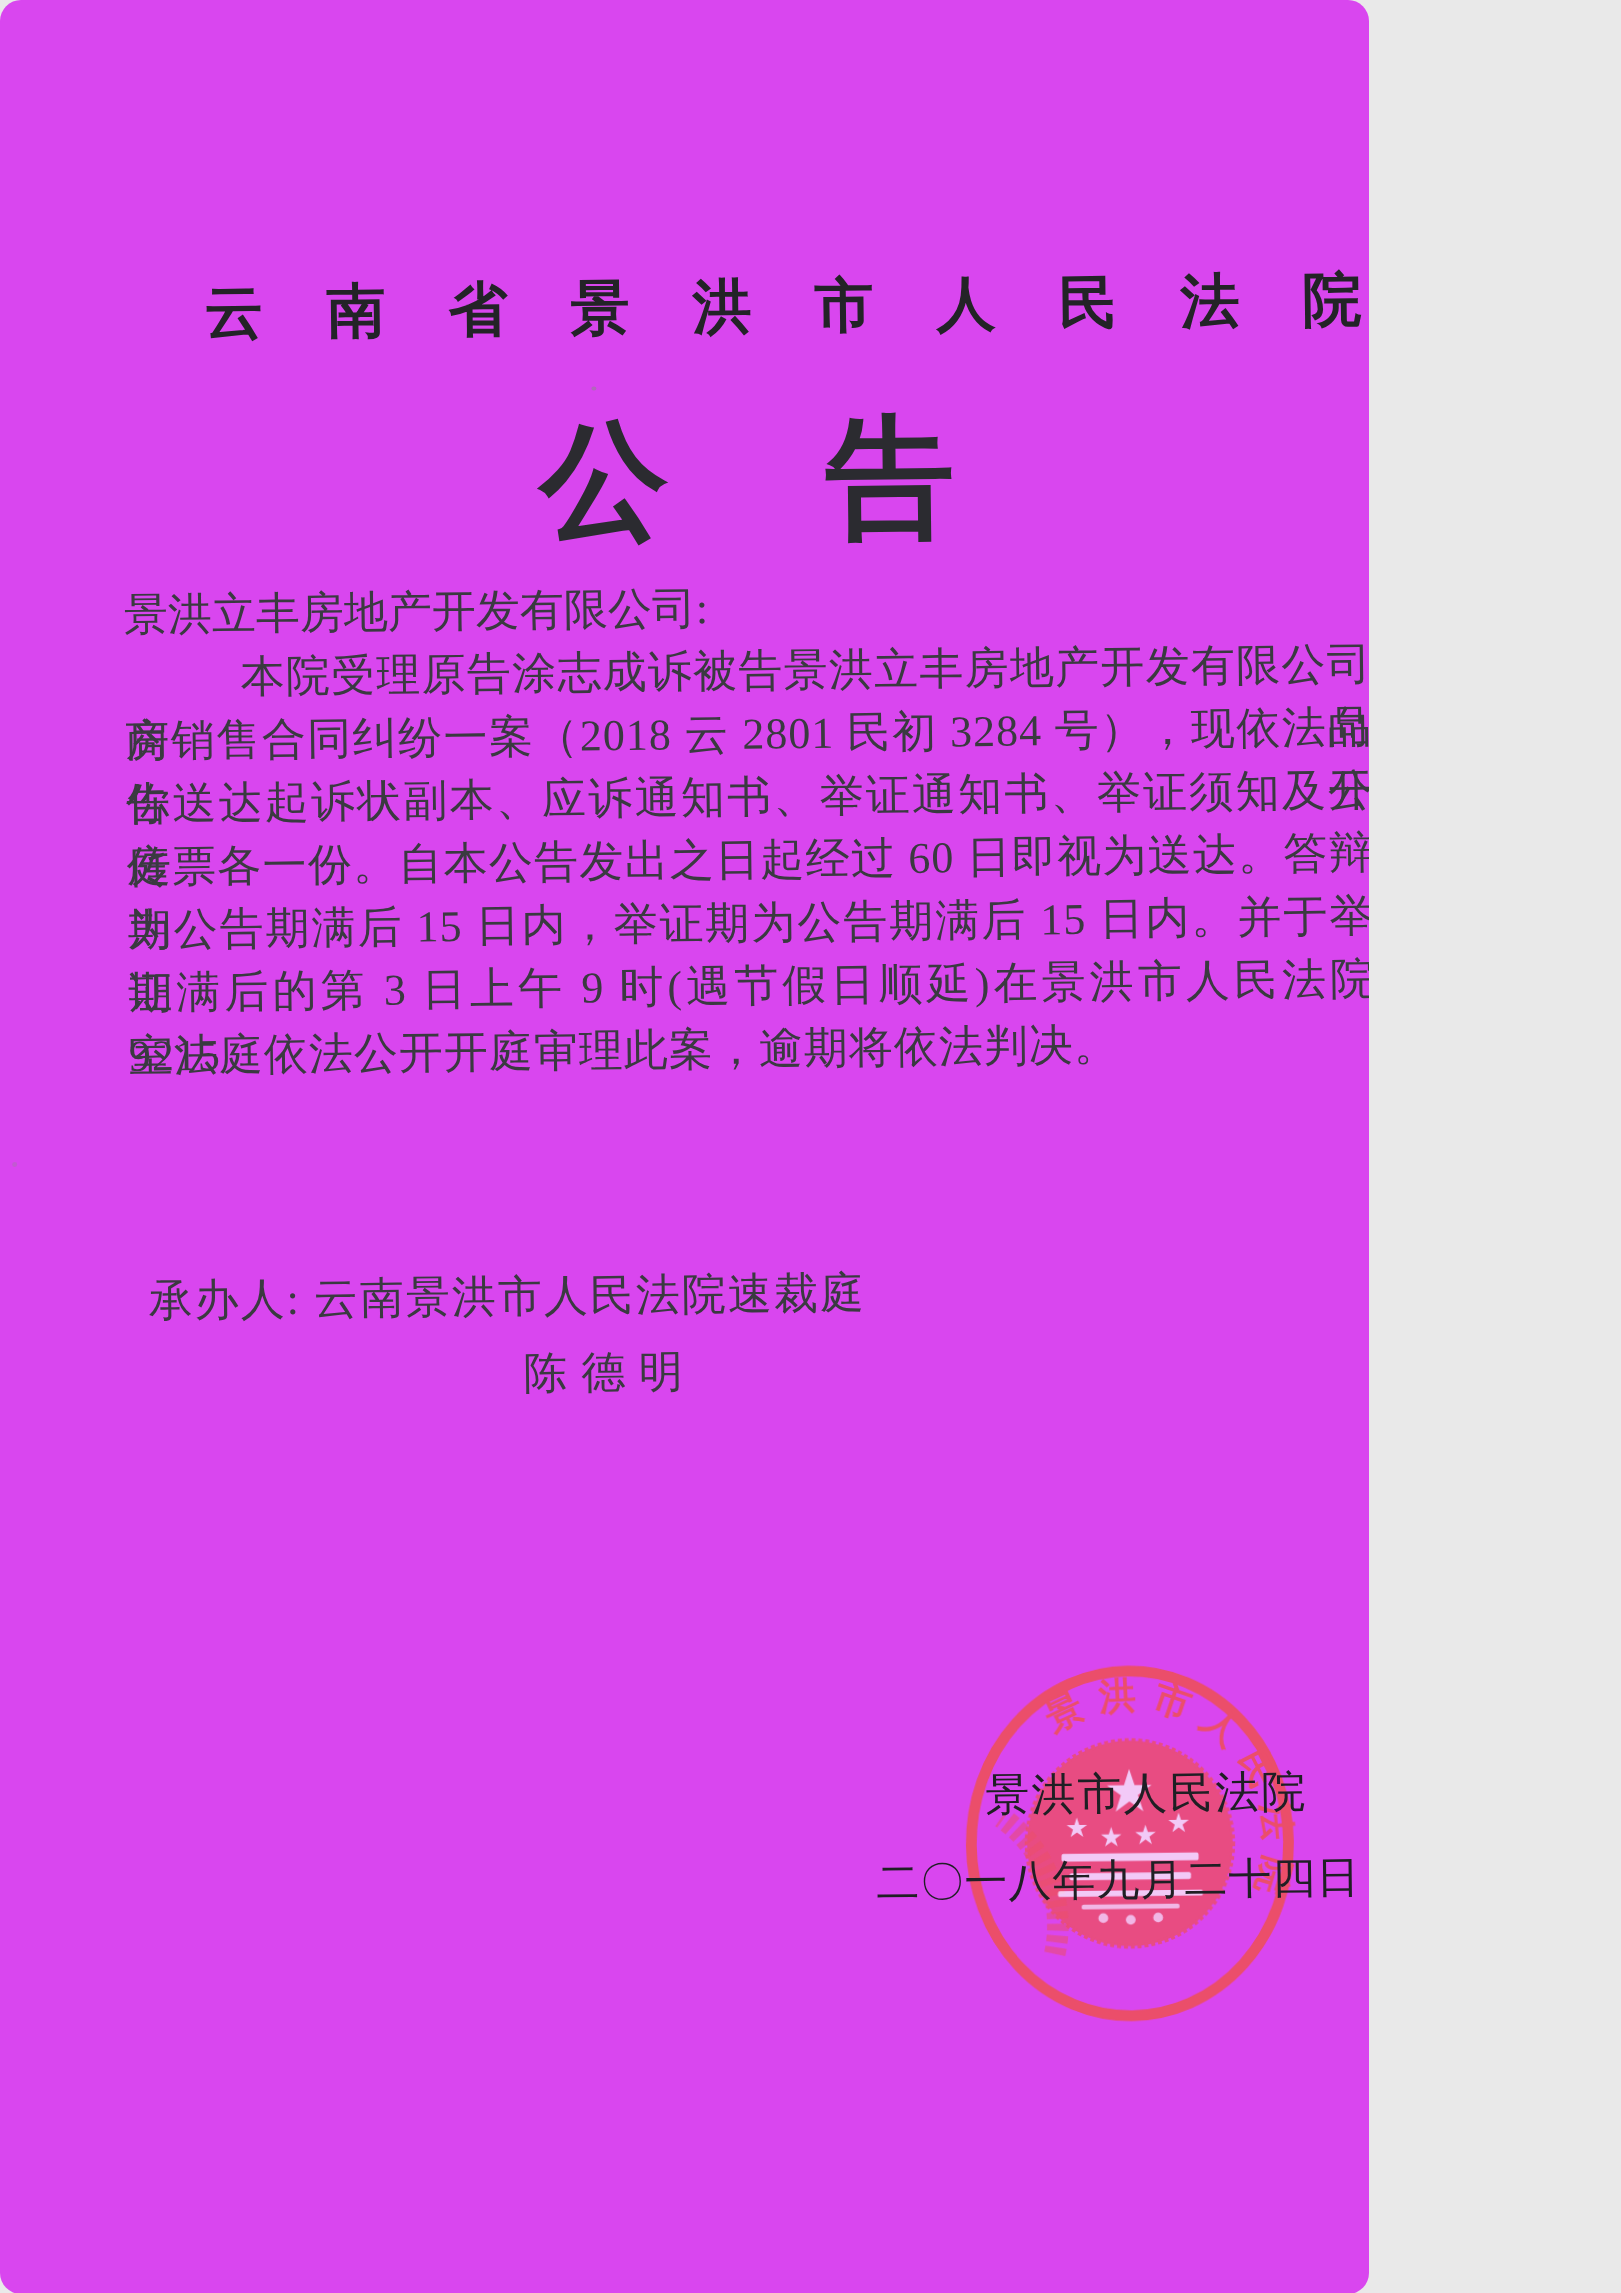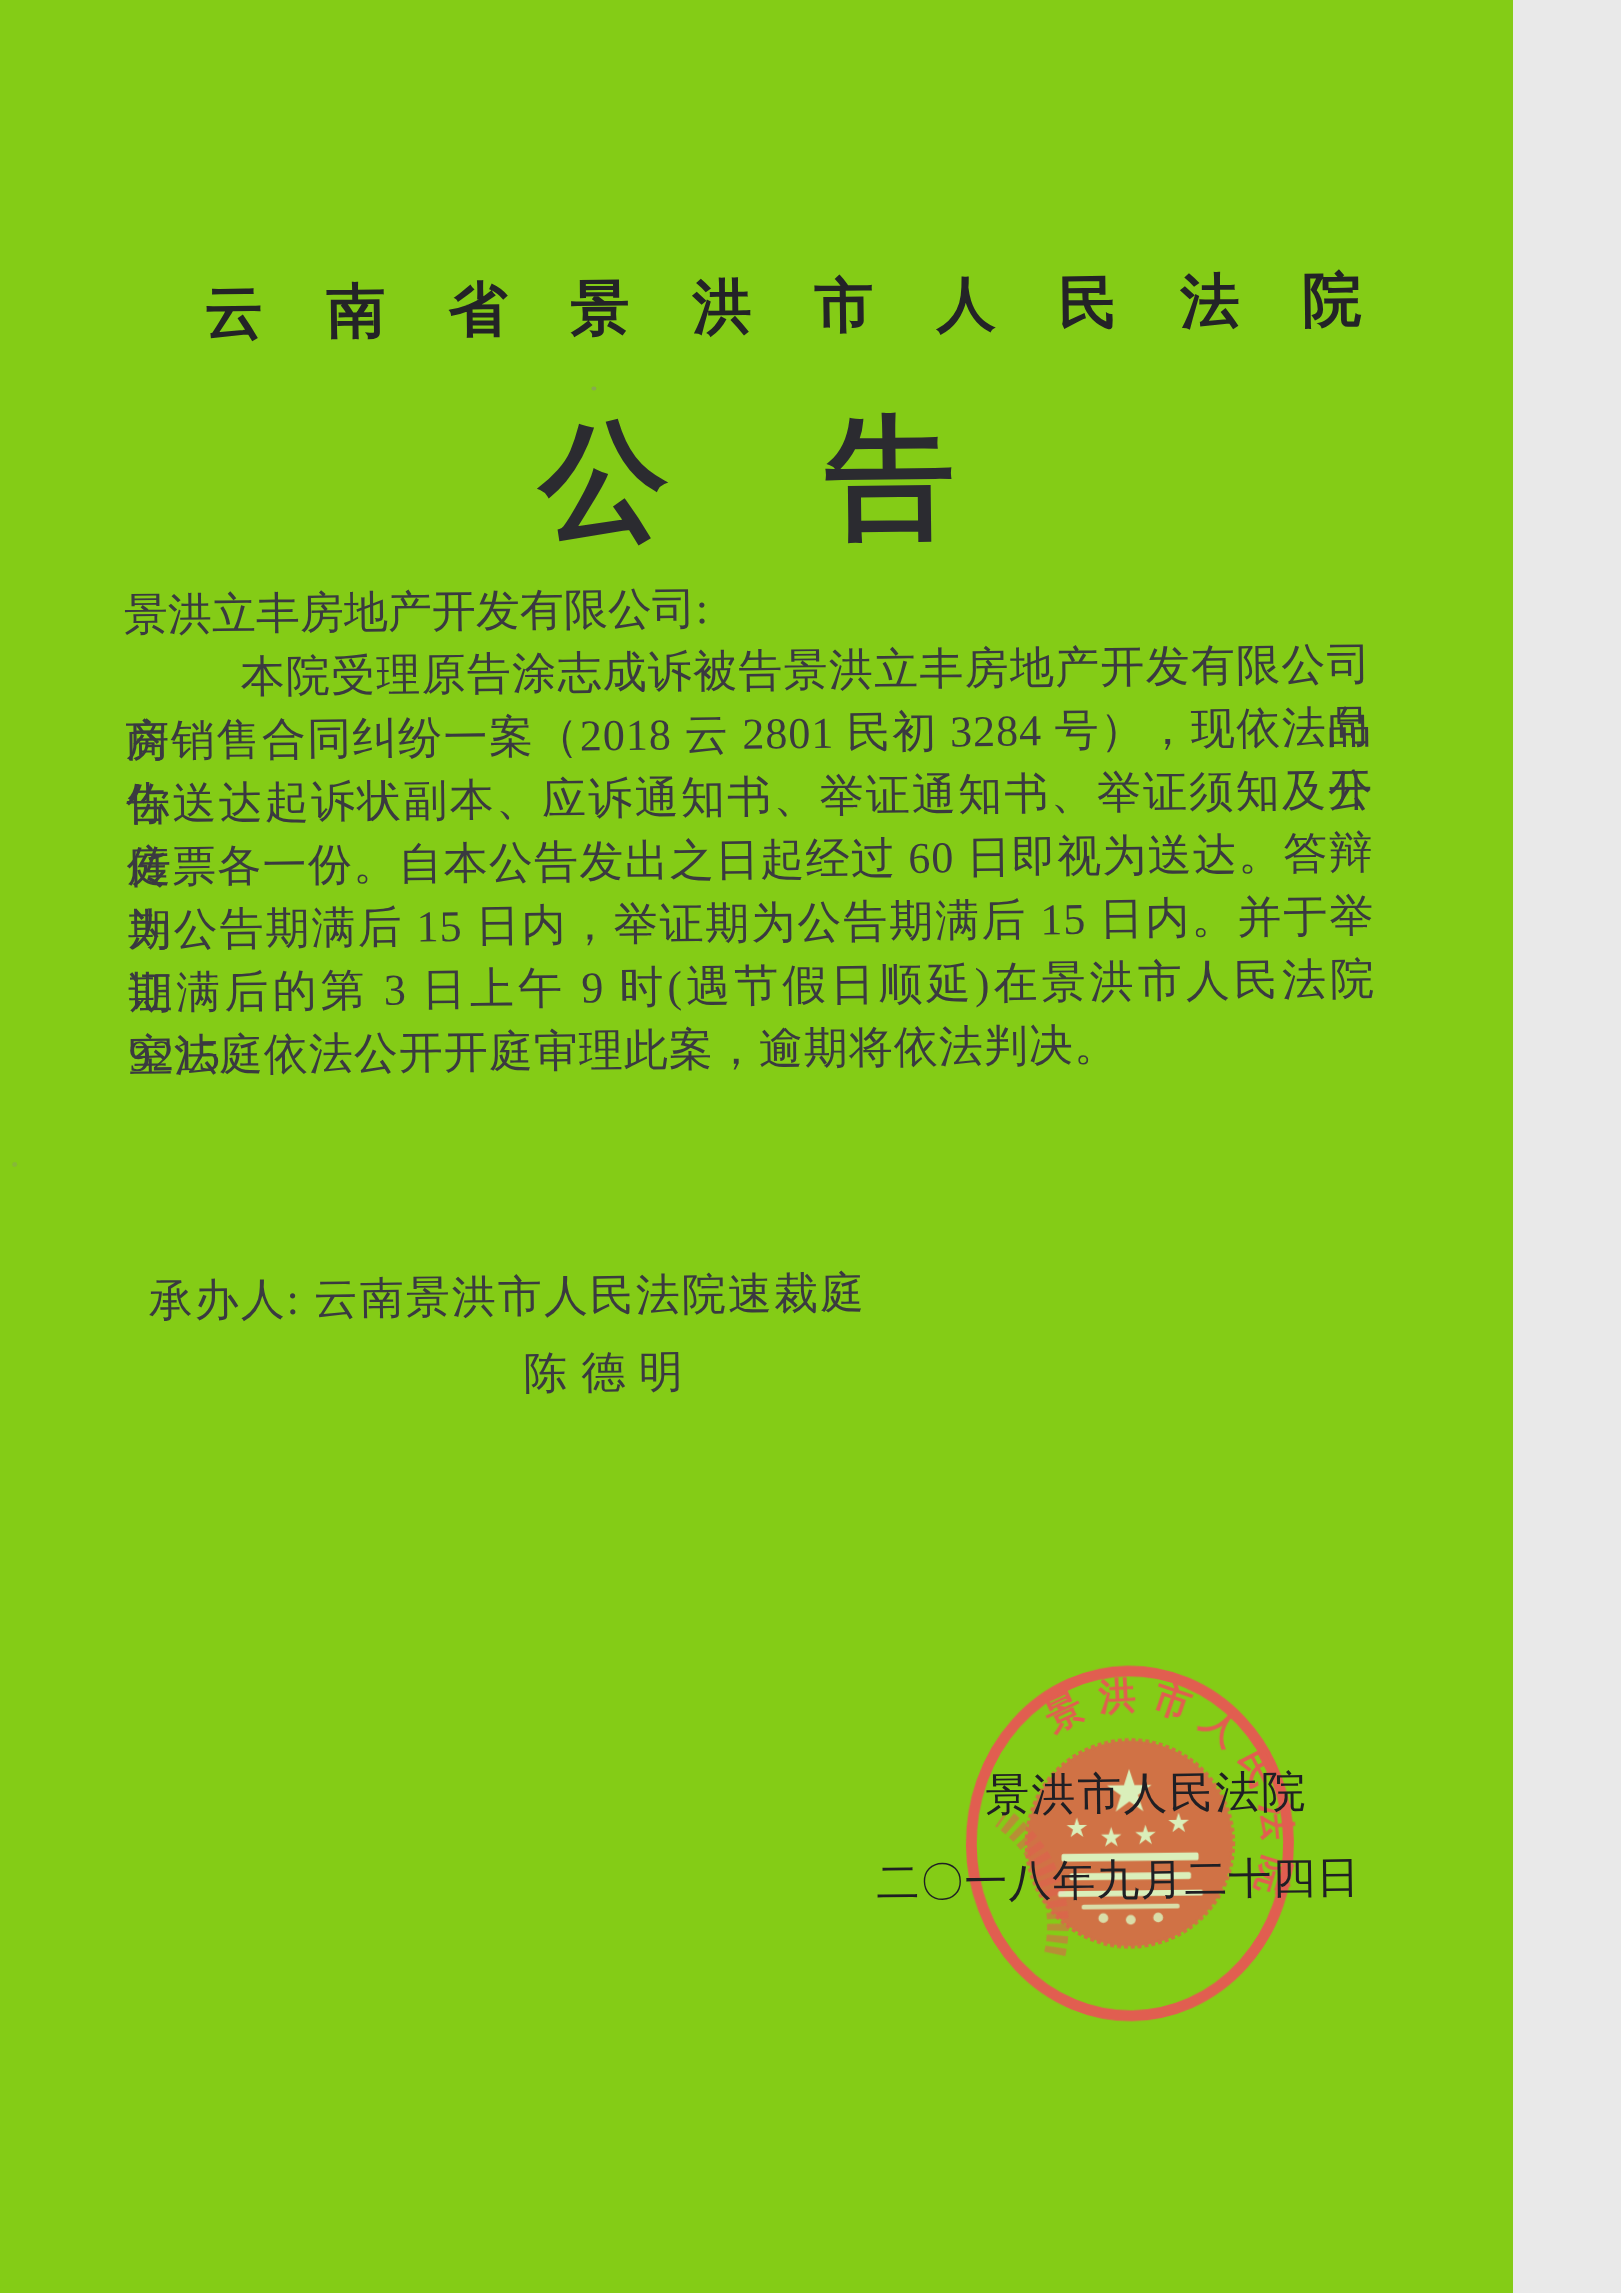--- a/index.html
+++ b/index.html
@@ -1,22 +1,23 @@
 <!DOCTYPE html>
 <html><head>
 <meta charset="utf-8">
 <style>
   html,body{margin:0;padding:0;background:#e9e9e9;}
   .page{
     position:relative;
-    width:1513px;height:2294px;
-    background:#84cc16;
+    width:1369px;height:2294px;
+    background:#d946ef;
     overflow:hidden;
     font-family:"Liberation Serif","DejaVu Serif",serif;
     color:#3a3a40;
+    border-radius:21px;
   }
   .skew{
     position:absolute;inset:0;
     transform:rotate(-0.65deg);
     transform-origin:811px 1147px;
   }
   .abs{position:absolute;white-space:nowrap;}
   .court-name{
     left:214px;top:267px;
     font-size:59px;font-weight:bold;

